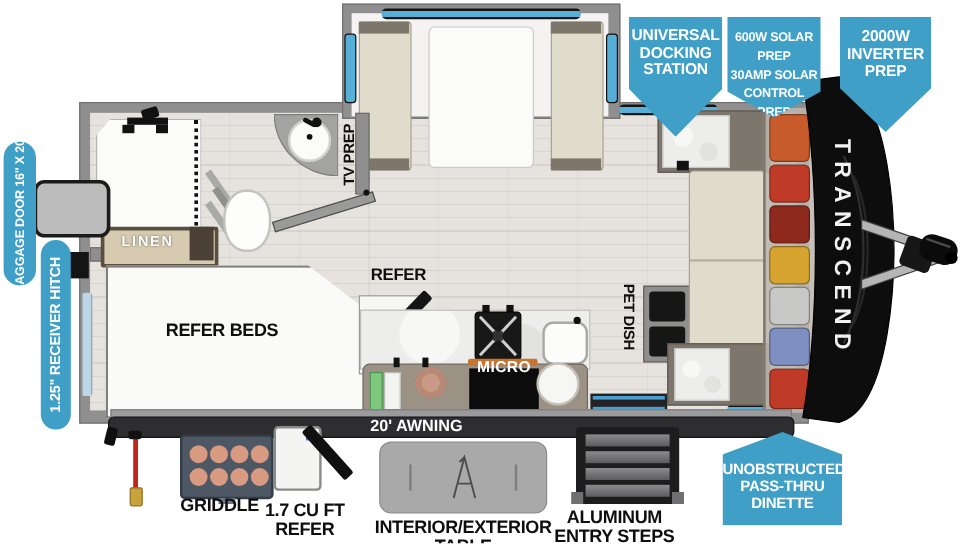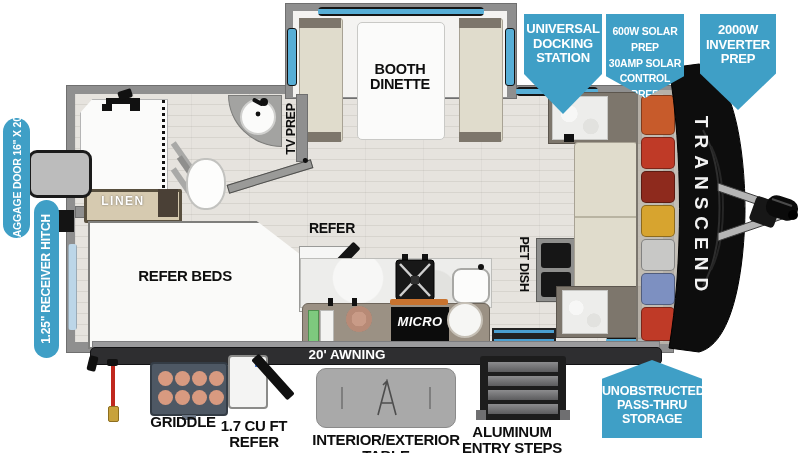--- a/index.html
+++ b/index.html
@@ -51,22 +51,20 @@
 
   <div class="abs" style="left:299px;top:18px;width:42px;height:122px;background:var(--bench);border:1px solid var(--bench-edge);border-radius:3px;">
     <div class="abs" style="left:-1px;top:-1px;width:42px;height:10px;background:#7d766b;"></div>
     <div class="abs" style="left:-1px;bottom:-1px;width:42px;height:10px;background:#7d766b;"></div>
   </div>
   <div class="abs" style="left:459px;top:18px;width:42px;height:122px;background:var(--bench);border:1px solid var(--bench-edge);border-radius:3px;">
     <div class="abs" style="left:-1px;top:-1px;width:42px;height:10px;background:#7d766b;"></div>
     <div class="abs" style="left:-1px;bottom:-1px;width:42px;height:10px;background:#7d766b;"></div>
   </div>
   <div class="abs" style="left:357px;top:22px;width:86px;height:116px;background:#fbfbfa;border:1px solid #c9c9c6;border-radius:5px;"></div>
-  <div class="abs lbl pre" style="left:340px;top:62px;width:120px;font-size:14.5px;">BOOTH
-DINETTE</div>
 
   <div class="abs" style="left:80px;top:99px;width:86px;height:98px;background:#fbfbfa;border:1px solid #b5b5b5;
               clip-path:polygon(14% 0,100% 0,100% 100%,14% 100%,0 86%,0 14%);"></div>
   <svg class="abs" style="left:100px;top:88px;" width="52" height="26" viewBox="0 0 52 26">
     <rect x="6" y="10" width="34" height="6" fill="#111"></rect>
     <rect x="2" y="16" width="10" height="7" fill="#111"></rect>
     <rect x="30" y="16" width="10" height="7" fill="#111"></rect>
     <rect x="18" y="2" width="14" height="9" rx="2" fill="#111" transform="rotate(-18 25 6)"></rect>
   </svg>
   <div class="abs" style="left:162px;top:100px;width:0;height:94px;border-left:3px dotted #111;"></div>
@@ -118,21 +116,21 @@
   <div class="abs" style="left:478px;top:264px;width:6px;height:6px;background:#111;border-radius:50%;"></div>
 
   <div class="abs" style="left:302px;top:303px;width:186px;height:42px;background:var(--taupe);border:1px solid #6d655b;border-radius:6px;"></div>
   <div class="abs" style="left:328px;top:298px;width:5px;height:8px;background:#111;"></div>
   <div class="abs" style="left:352px;top:298px;width:5px;height:8px;background:#111;"></div>
   <div class="abs" style="left:308px;top:310px;width:9px;height:30px;background:#7ec97e;border:1px solid #4f8f4f;"></div>
   <div class="abs" style="left:320px;top:310px;width:12px;height:30px;background:#f3f3f1;border:1px solid #b9b9b6;"></div>
   <div class="abs" style="left:346px;top:306px;width:26px;height:26px;background:radial-gradient(circle,#c99b87 0 40%,#b88a76 41% 70%,#a87a66 71%);border-radius:50%;"></div>
   <div class="abs" style="left:390px;top:299px;width:58px;height:6px;background:#c8732f;border-radius:2px;"></div>
   <div class="abs" style="left:391px;top:307px;width:58px;height:36px;background:#0c0c0c;"></div>
-  <div class="abs wlbl" style="left:391px;top:315px;width:58px;font-size:13px;letter-spacing:0.3px;font-style:italic;">MICRO</div>
+  <div class="abs wlbl" style="left:391px;top:299px;width:58px;font-size:13px;letter-spacing:0.3px;">MICRO</div>
   <div class="abs" style="left:447px;top:302px;width:32px;height:32px;background:#f6f6f4;border:2px solid #c6c0b6;border-radius:50%;"></div>
 
   <div class="abs" style="left:492px;top:328px;width:64px;height:18px;background:#222;">
     <div class="abs" style="left:2px;top:2px;width:60px;height:3px;background:#4a9fd0;"></div>
     <div class="abs" style="left:2px;top:11px;width:60px;height:3px;background:#4a9fd0;"></div>
   </div>
   <div class="abs window-h" style="left:606px;top:337px;width:48px;height:9px;"></div>
   <div class="abs window-h" style="left:516px;top:87px;width:82px;height:9px;"></div>
 
   <div class="abs" style="left:536px;top:238px;width:40px;height:62px;background:#8f8f8d;border:1px solid #5e5e5c;">
@@ -198,21 +196,21 @@
 30AMP SOLAR
 CONTROL PREP</div>
   <div class="abs callout pre" style="left:700px;top:14px;width:76px;height:96px;padding-top:9px;box-sizing:border-box;font-size:13px;
               clip-path:polygon(0 0,100% 0,100% 62%,50% 100%,0 62%);">2000W
 INVERTER
 PREP</div>
 
   <div class="abs callout pre" style="left:602px;top:360px;width:100px;height:78px;padding-top:24px;box-sizing:border-box;font-size:12.5px;
               clip-path:polygon(50% 0,100% 24%,100% 100%,0 100%,0 24%);">UNOBSTRUCTED
 PASS-THRU
-STORAGE</div>
+DINETTE</div>
 
   <div class="abs" style="left:111px;top:362px;width:4px;height:46px;background:#c0271d;"></div>
   <div class="abs" style="left:107px;top:359px;width:11px;height:7px;background:#111;border-radius:2px;"></div>
   <div class="abs" style="left:108px;top:406px;width:9px;height:14px;background:#c8a23c;border:1px solid #8d6e1f;border-radius:2px;"></div>
 
   <div class="abs" style="left:150px;top:362px;width:74px;height:50px;background:#4e5864;border:2px solid #343c45;border-radius:4px;">
     <div class="abs" style="left:6px;top:7px;width:15px;height:15px;background:#d89a80;border-radius:50%;"></div>
     <div class="abs" style="left:23px;top:7px;width:15px;height:15px;background:#d89a80;border-radius:50%;"></div>
     <div class="abs" style="left:40px;top:7px;width:15px;height:15px;background:#d89a80;border-radius:50%;"></div>
     <div class="abs" style="left:57px;top:7px;width:15px;height:15px;background:#d89a80;border-radius:50%;"></div>

